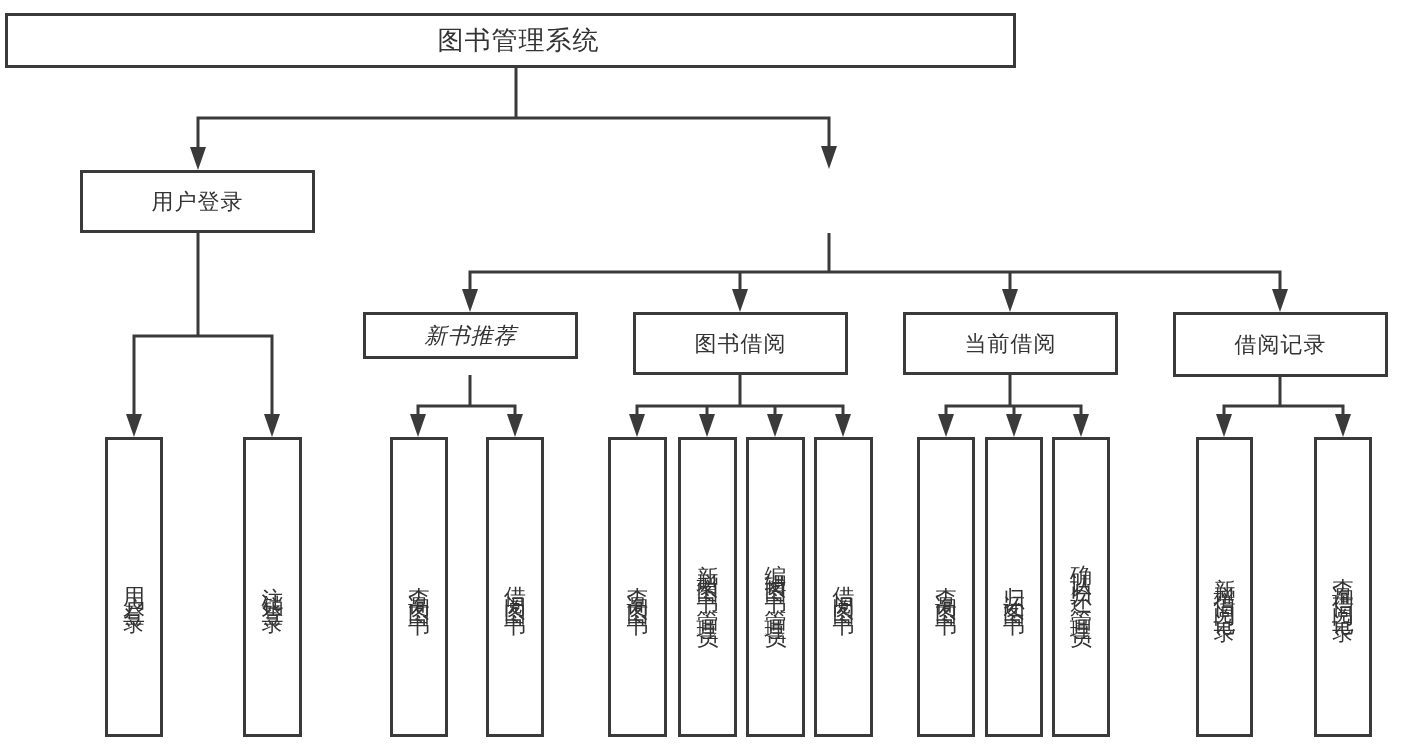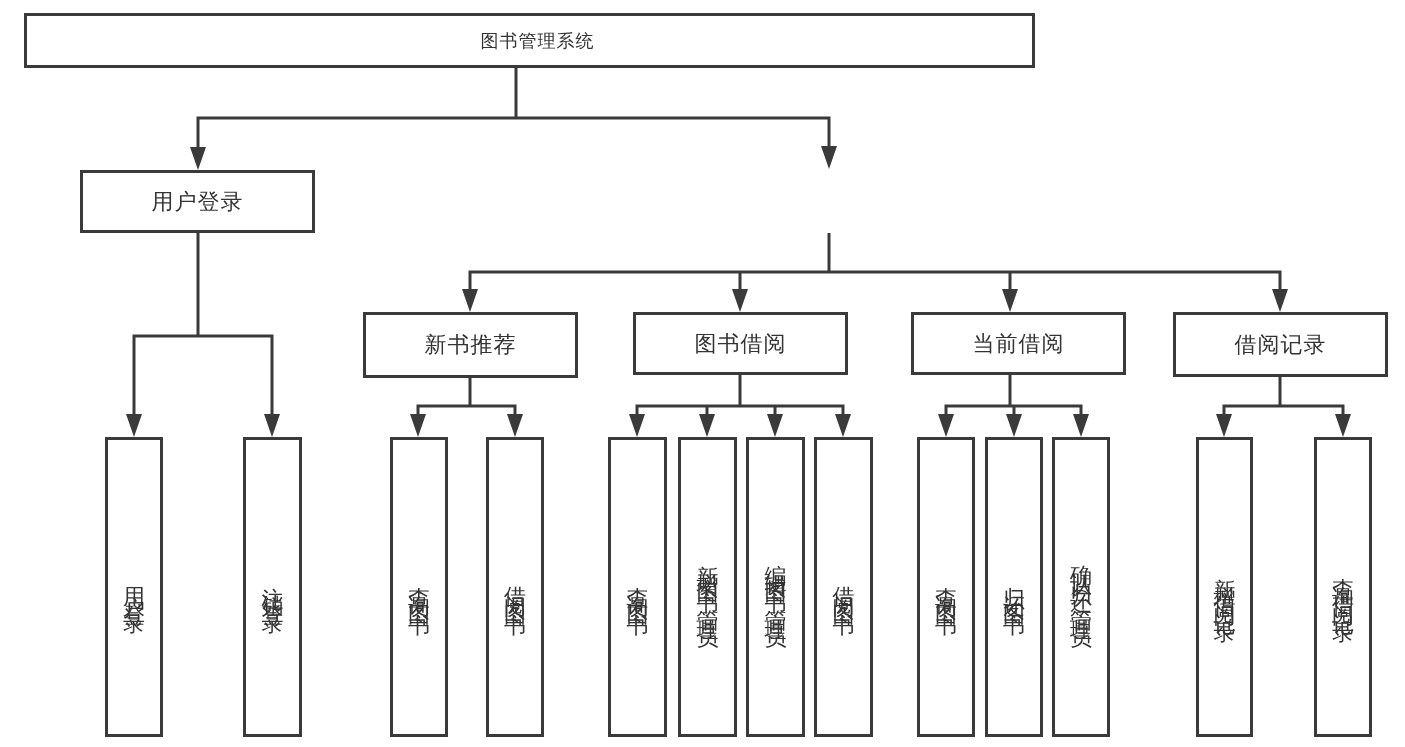--- a/index.html
+++ b/index.html
@@ -21,26 +21,26 @@
     box-sizing: border-box;
     background: #ffffff;
     border: 3px solid #3a3a3a;
     color: #333333;
     display: flex;
     align-items: center;
     justify-content: center;
     text-align: center;
   }
   .node.h { font-size: 22px; letter-spacing: 1px; }
-  #n-root { left: 24px; top: 13px; width: 1011px; height: 55px; font-size: 18px; padding-left: 16px; }
+  #n-root { left: 5px; top: 13px; width: 1011px; height: 55px; font-size: 26px; padding-left: 16px; }
   #n-user-login   { left: 80px;  top: 170px; width: 235px; height: 63px; }
   #n-book-mgmt    { left: 711px; top: 169px; width: 236px; height: 64px; }
-  #n-new-book     { left: 363px;  top: 312px; width: 215px; height: 66px; }
+  #n-new-book     { left: 363px;  top: 312px; width: 215px; height: 47px; font-style: italic; }
   #n-book-borrow  { left: 633px;  top: 312px; width: 215px; height: 63px; text-align: center; }
-  #n-current-borrow { left: 903px; top: 312px; width: 215px; height: 63px; margin-left: 8px; }
+  #n-current-borrow { left: 903px; top: 312px; width: 215px; height: 63px; }
   #n-borrow-record  { left: 1173px; top: 312px; width: 215px; height: 65px; }
 
   .node.v { top: 437px; height: 300px; }
   .node.v span {
     writing-mode: vertical-rl;
     text-orientation: mixed;
     font-size: 22px;
     line-height: 1;
     letter-spacing: 9px;
   }

